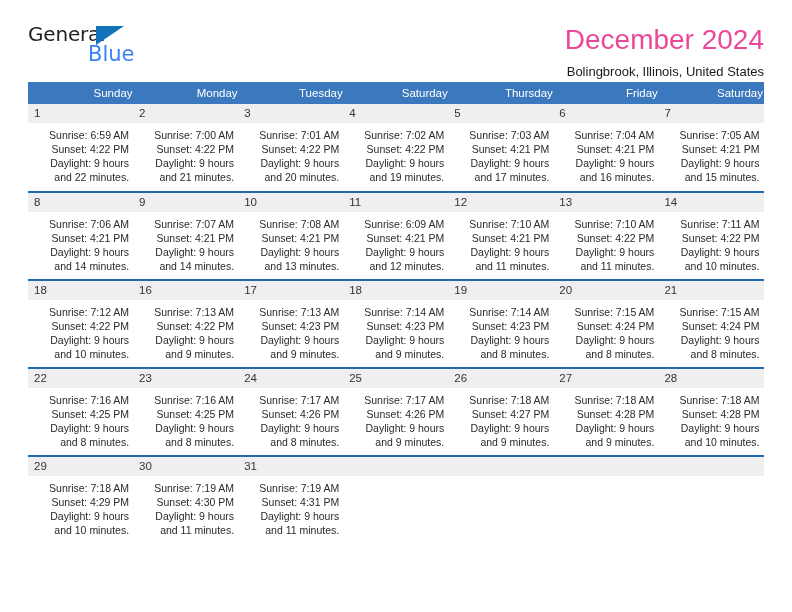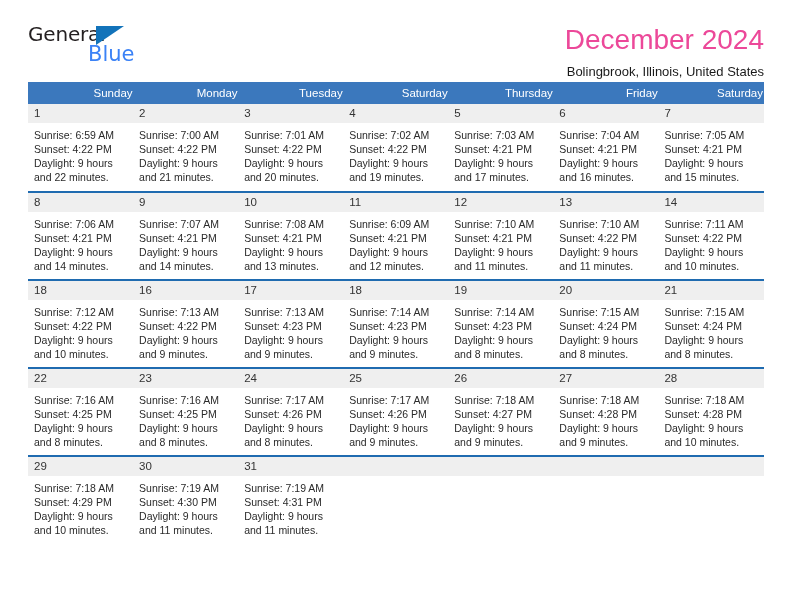--- a/index.html
+++ b/index.html
@@ -121,20 +121,21 @@
     line-height: 11px;
   }
   .daycell.empty .daynum {
     color: transparent;
   }
   .lines {
     padding: 5px 4px 0 6px;
     font-size: 10.5px;
     line-height: 14px;
     color: #2a2a2a;
+    text-align: right;
   }
   .lines div {
     white-space: nowrap;
   }
 </style>
 </head>
 <body>
 
 <div class="page">
 

